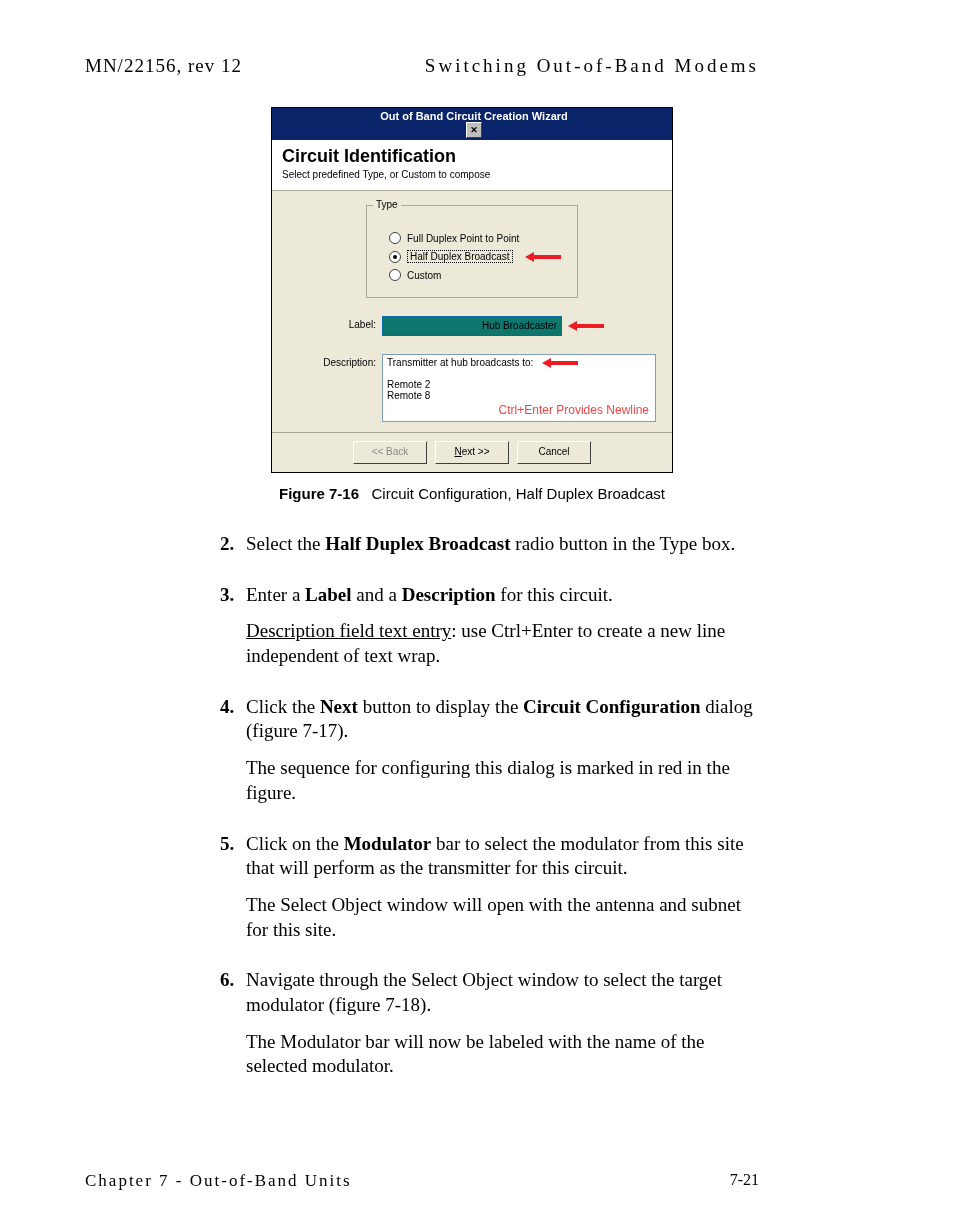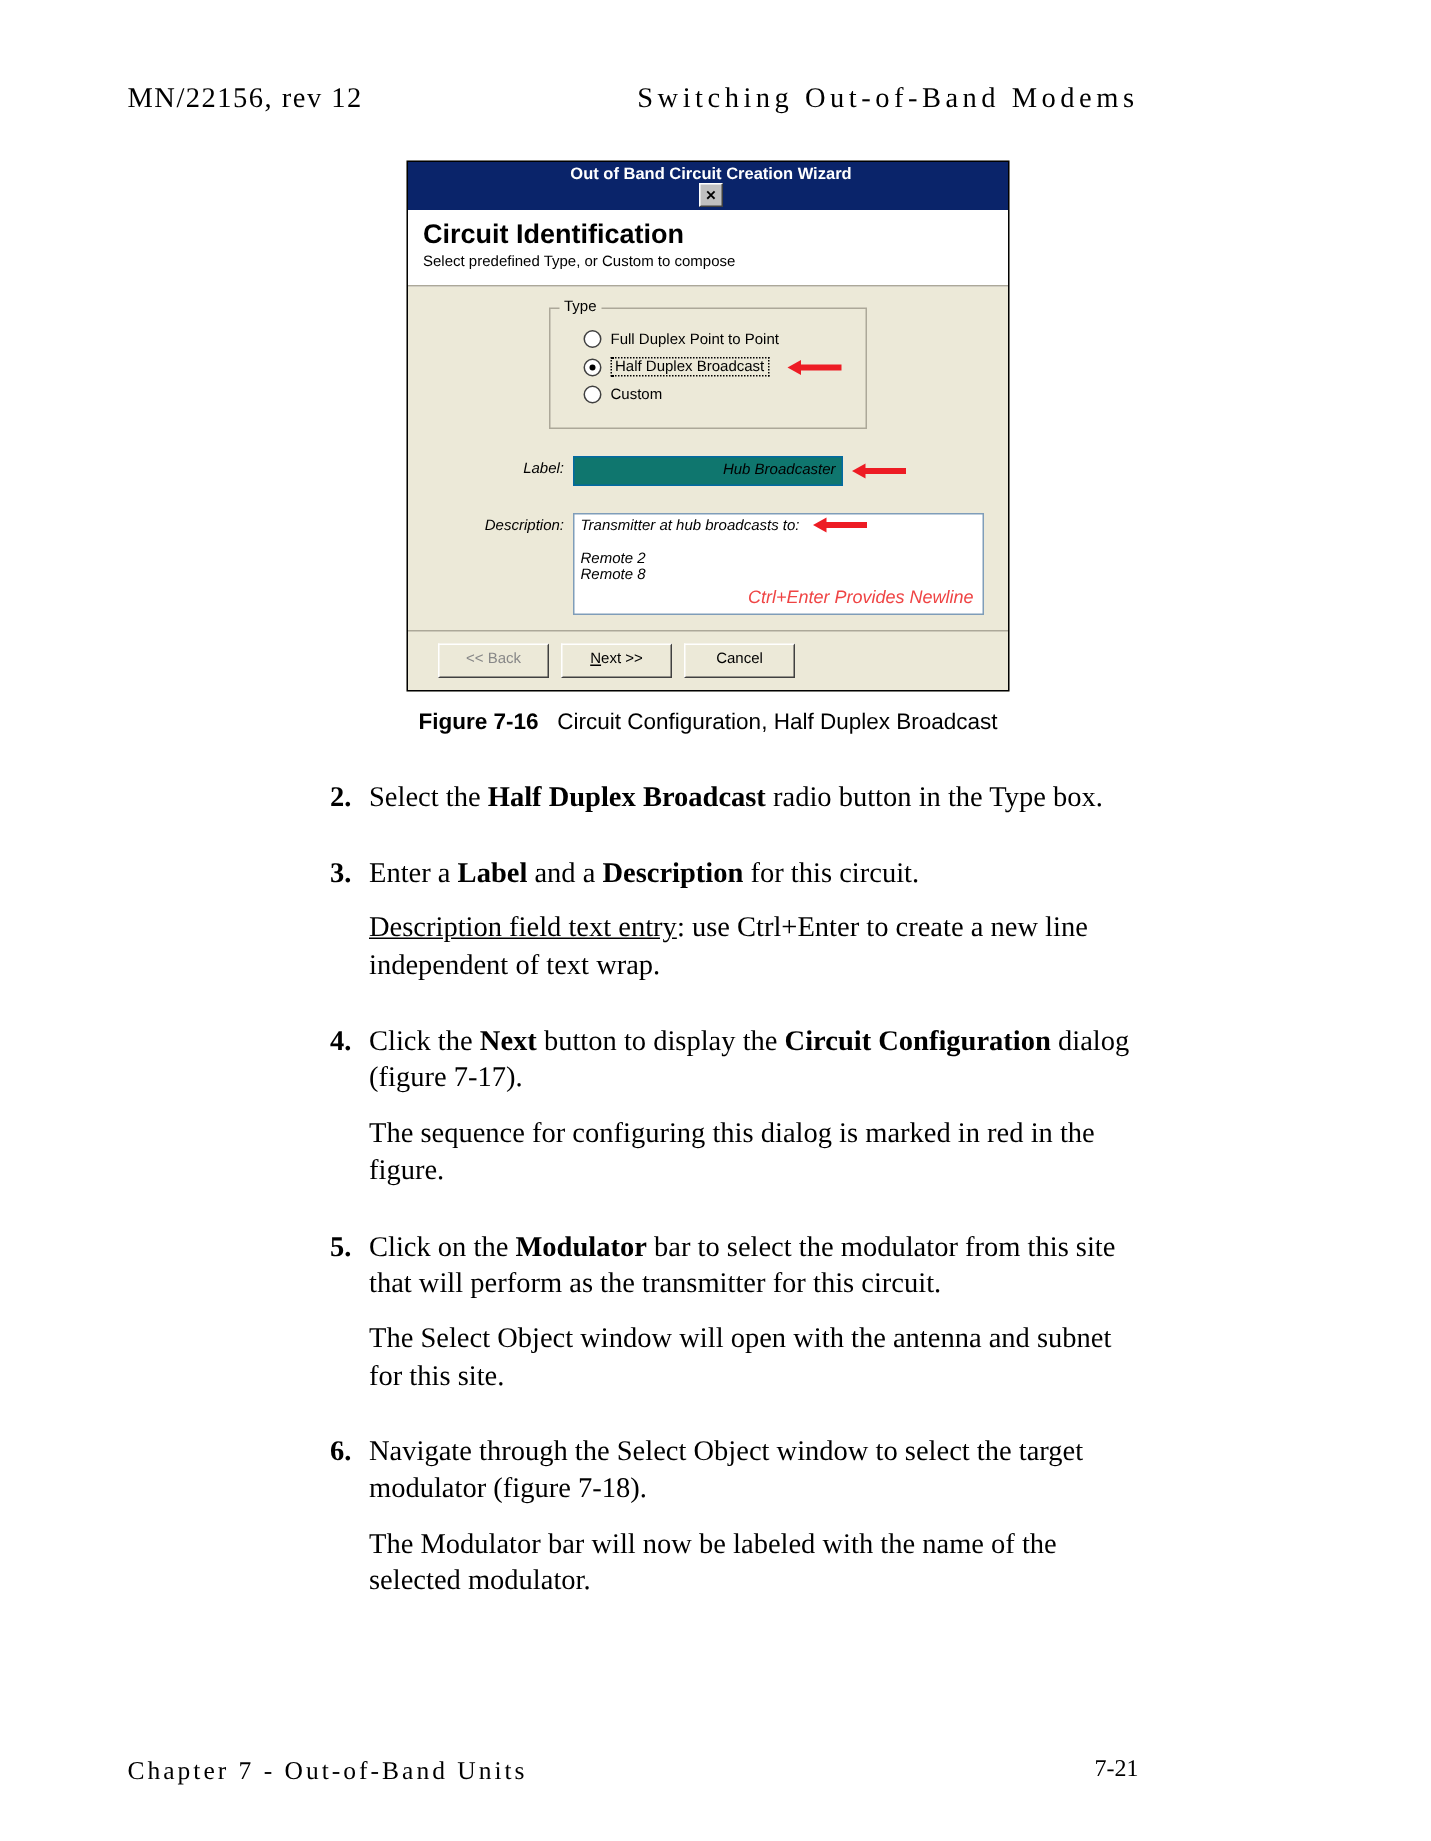--- a/index.html
+++ b/index.html
@@ -78,21 +78,21 @@
     font-size: 10px;
     margin-top: 2px;
   }
   .dialog-body {
     padding: 14px 14px 10px 14px;
   }
   .fieldset {
     border: 1px solid #aca899;
     margin-left: 80px;
     width: 190px;
-    padding: 8px 10px 10px 10px;
+    padding: 20px 10px 10px 10px;
     position: relative;
   }
   .legend {
     position: absolute;
     top: -7px;
     left: 6px;
     background: #ece9d8;
     padding: 0 3px;
     font-size: 10px;
   }
@@ -146,21 +146,20 @@
     left: 0;
     top: 0;
     border-top: 5px solid transparent;
     border-bottom: 5px solid transparent;
     border-right: 9px solid #ed1c24;
   }
   .row {
     display: flex;
     align-items: flex-start;
     margin-top: 18px;
-    font-style: italic;
   }
   .row-label {
     width: 90px;
     text-align: right;
     padding-right: 6px;
     padding-top: 3px;
   }
   .textin {
     background: #0f766e;
     border: 1px solid #0369a1;
@@ -183,21 +182,21 @@
     font-family: Arial, sans-serif;
     font-size: 12px;
     position: absolute;
     bottom: 4px;
     right: 6px;
   }
   .dialog-footer {
     border-top: 1px solid #aca899;
     padding: 8px 20px;
     display: flex;
-    justify-content: flex-start;
+    justify-content: center;
     gap: 8px;
   }
   .btn {
     min-width: 72px;
     height: 21px;
     background: #ece9d8;
     border: 1px solid #404040;
     border-top-color: #fff;
     border-left-color: #fff;
     font-family: Tahoma, sans-serif;

